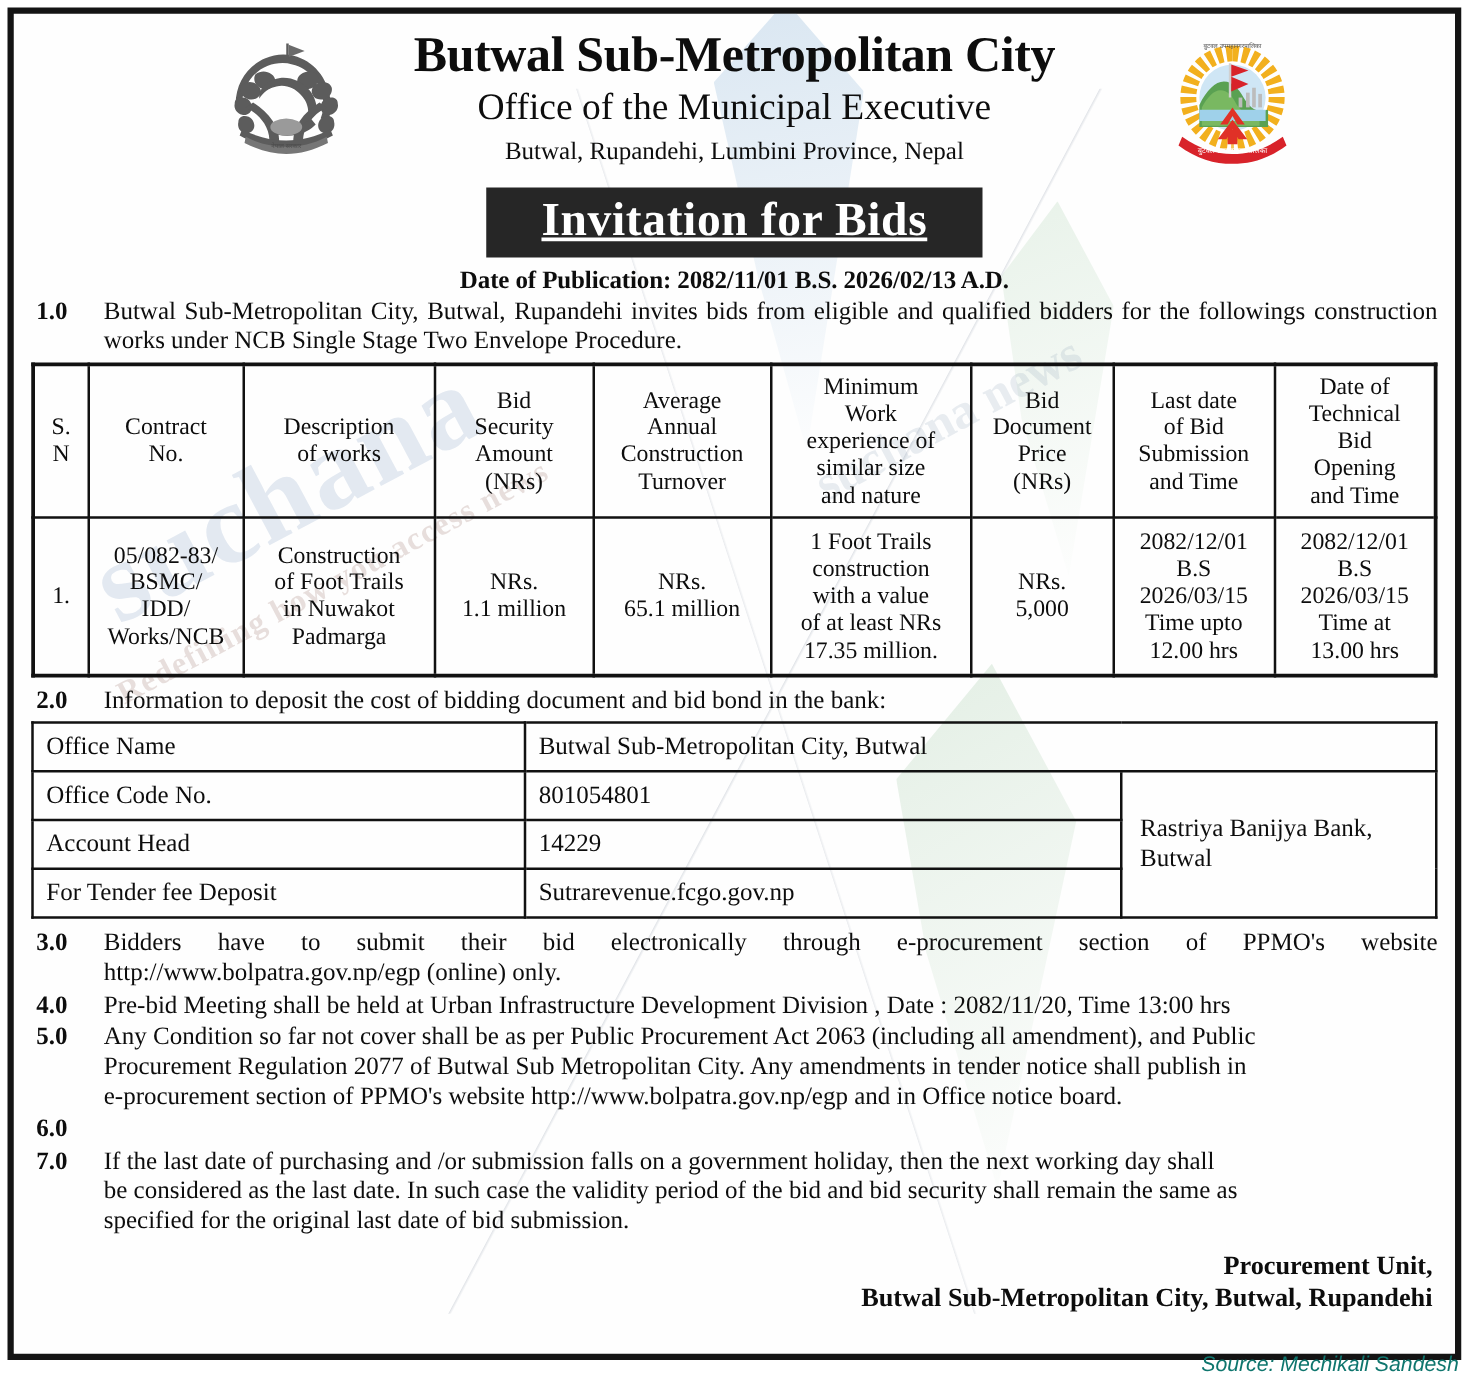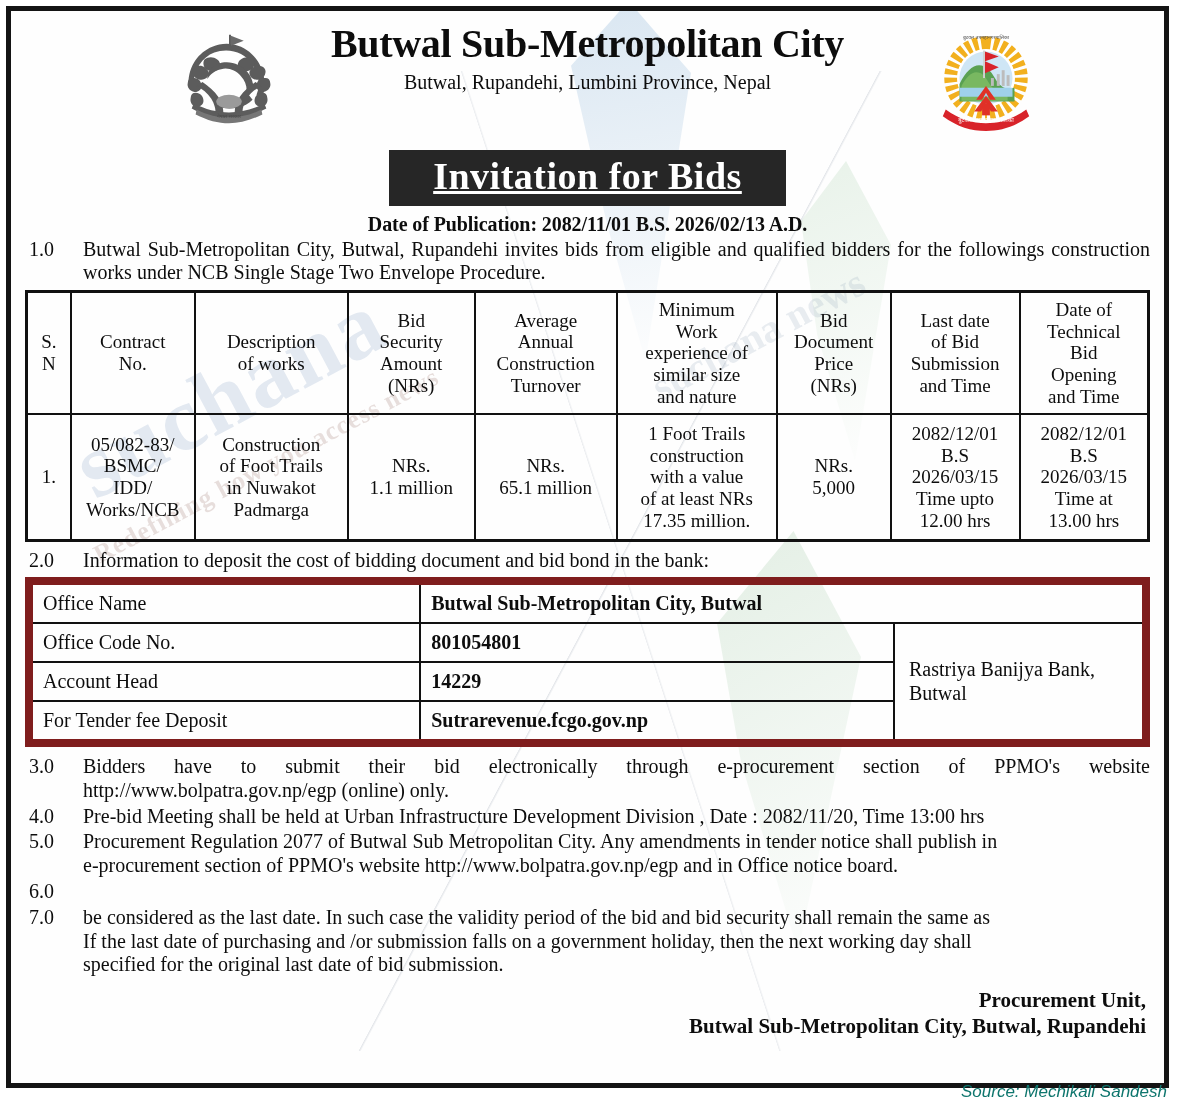--- a/index.html
+++ b/index.html
@@ -144,20 +144,21 @@
     font-size: 20px;
     line-height: 1.19;
     margin-top: 2px;
   }
   .clause .num {
     width: 58px;
     flex: 0 0 58px;
     text-align: left;
     padding-left: 4px;
     box-sizing: border-box;
+    font-weight: bold;
   }
   .clause .body { flex: 1 1 auto; }
   .just { text-align: justify; text-justify: inter-word; }
 
   
   table {
     border-collapse: collapse;
     width: 100%;
     table-layout: fixed;
   }
@@ -172,32 +173,32 @@
     font-size: 19px;
     line-height: 1.14;
     font-weight: 400;
     padding: 3px 2px;
   }
   .tbl-main thead td { height: 114px; }
   .tbl-main tbody td { height: 118px; }
 
   .tbl-bank {
     margin-top: 4px;
-    border: 8px solid #7f1d1d;
+    border: 1px solid #7f1d1d;
   }
   .tbl-bank td {
     border: 2px solid #111;
     font-size: 20px;
     line-height: 1.2;
     padding: 5px 10px;
     vertical-align: middle;
     height: 27px;
   }
   .tbl-bank td.label { width: 322px; }
-  .tbl-bank td.value { width: 390px; font-weight: bold; }
+  .tbl-bank td.value { width: 390px; }
   .tbl-bank td.bankcell { text-align: left; padding-left: 14px; }
 
   
   .sign {
     text-align: right;
     font-weight: 700;
     font-size: 21px;
     line-height: 1.24;
     margin-top: 10px;
     padding-right: 4px;
@@ -255,20 +256,21 @@
             <path d="M22 84c11 6 22 8 33 8s22-2 33-8l1 5c-12 6-23 9-34 9s-22-3-34-9z"></path>
           </g>
           <g fill="#4a4a4a" font-size="5" font-family="DejaVu Sans, sans-serif">
             <text x="55" y="93" text-anchor="middle">नेपाल सरकार</text>
           </g>
         </svg>
       </div>
 
       <div class="title-block">
         <div class="org-name">Butwal Sub-Metropolitan City</div>
+        <div class="org-office">Office of the Municipal Executive</div>
         <div class="org-addr">Butwal, Rupandehi, Lumbini Province, Nepal</div>
       </div>
 
       <div class="logo-right">
         <svg viewBox="0 0 110 110" xmlns="http://www.w3.org/2000/svg" aria-hidden="true">
           <circle cx="55" cy="52" r="36" fill="#ffffff"></circle>
           <g>
             <path d="M55 16a36 36 0 0 1 0 72" fill="none" stroke="#f2b01e" stroke-width="13" stroke-dasharray="5 3"></path>
             <path d="M55 16a36 36 0 0 0 0 72" fill="none" stroke="#f2b01e" stroke-width="13" stroke-dasharray="5 3"></path>
           </g>
@@ -429,36 +431,37 @@
     </div>
 
     <div class="clause">
       <div class="num">4.0</div>
       <div class="body">Pre-bid Meeting shall be held at  Urban Infrastructure Development Division , Date : 2082/11/20, Time 13:00 hrs</div>
     </div>
 
     <div class="clause">
       <div class="num">5.0</div>
       <div class="body">
+        <div>Any Condition so far not cover shall be as per Public Procurement Act 2063 (including all amendment), and Public</div>
         <div>Procurement Regulation 2077 of Butwal Sub Metropolitan City. Any amendments in tender notice shall publish in</div>
         <div>e-procurement section of PPMO's website http://www.bolpatra.gov.np/egp and in Office notice board.</div>
       </div>
     </div>
 
     <div class="clause">
       <div class="num">6.0</div>
       <div class="body">
       </div>
     </div>
 
     <div class="clause">
       <div class="num">7.0</div>
       <div class="body">
+        <div>If the last date of purchasing and /or submission falls on a government holiday, then the next working day shall</div>
         <div>be considered as the last date. In such case the validity period of the bid and bid security shall remain the same as</div>
-        <div>If the last date of purchasing and /or submission falls on a government holiday, then the next working day shall</div>
         <div>specified for the original last date of bid submission.</div>
       </div>
     </div>
 
     <div class="sign">
       <div>Procurement Unit,</div>
       <div>Butwal Sub-Metropolitan City, Butwal, Rupandehi</div>
     </div>
 
   </div>

